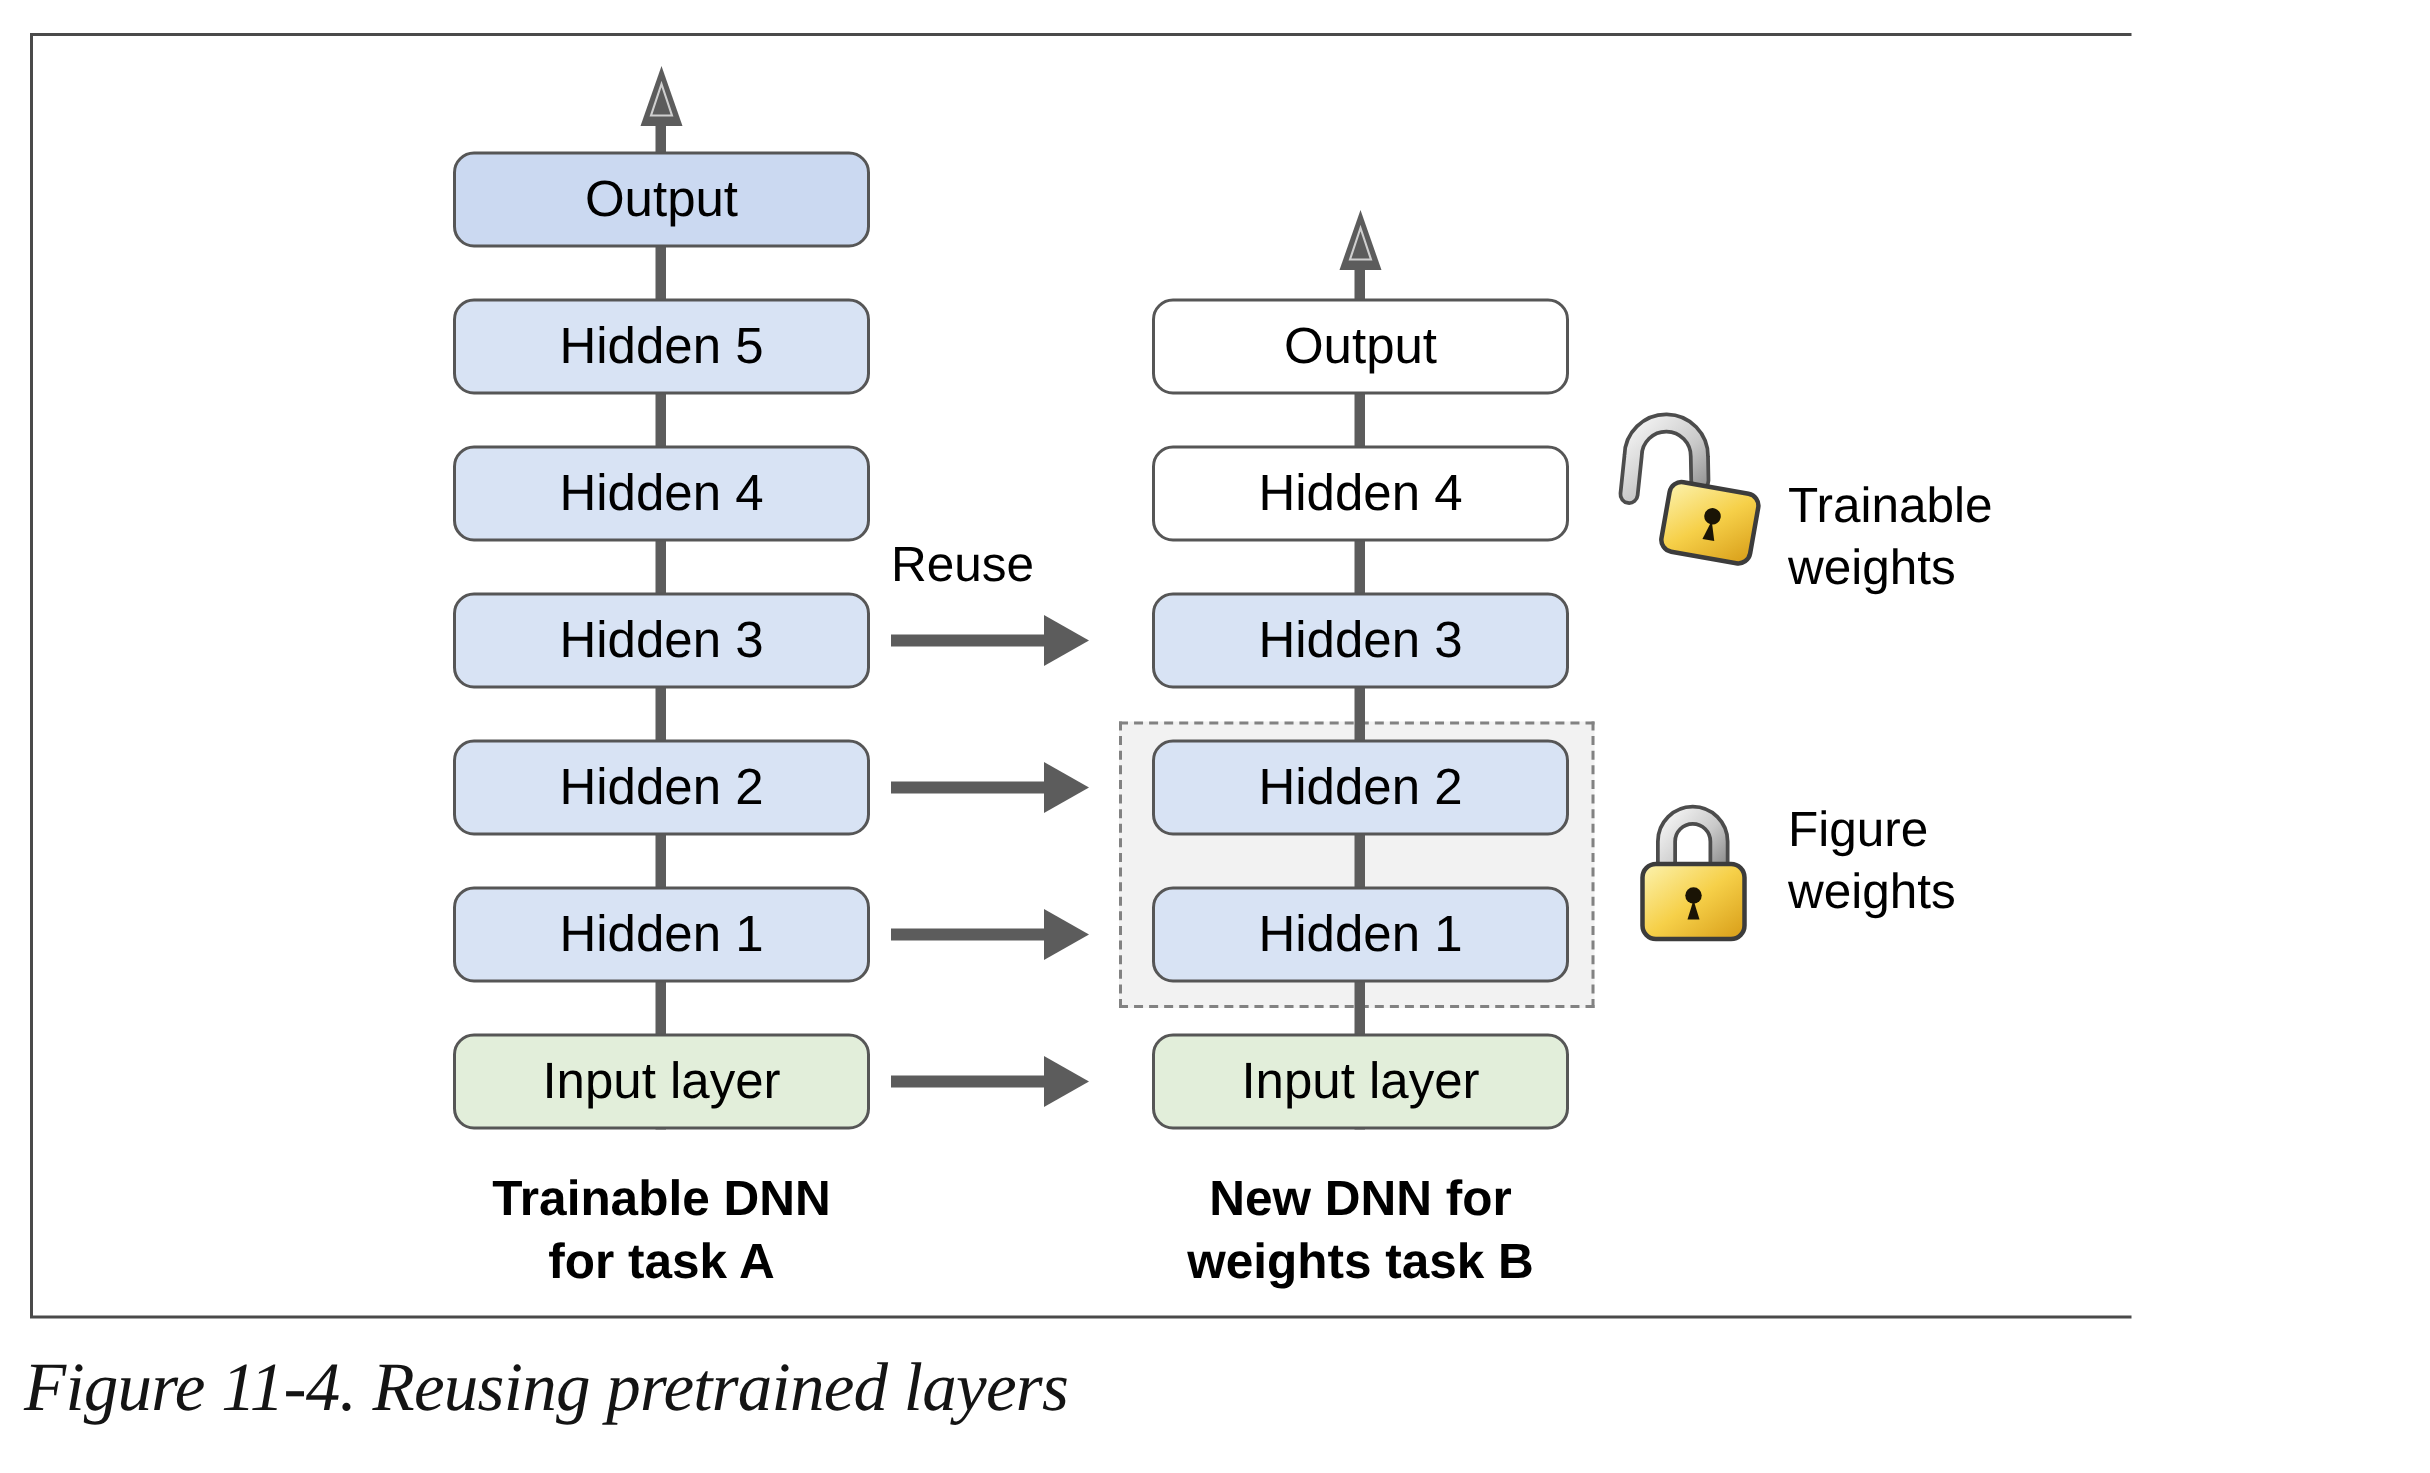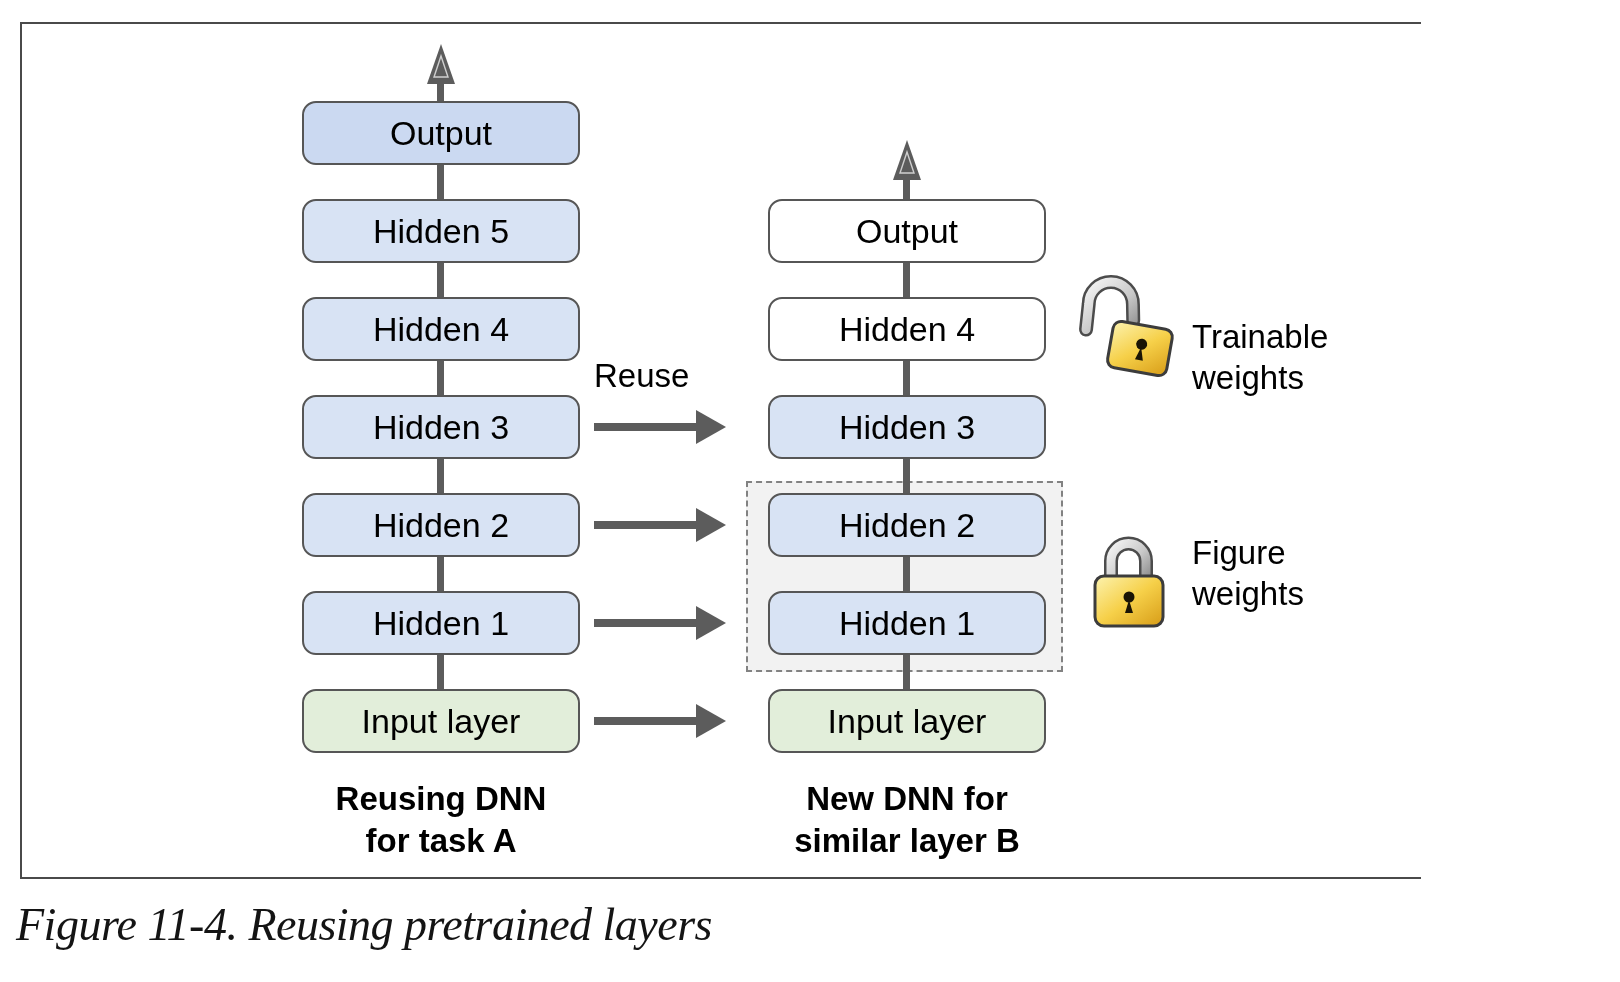--- a/index.html
+++ b/index.html
@@ -157,23 +157,23 @@
     <rect x="5" y="48" width="68" height="50" rx="9" fill="url(#gold2)" stroke="#3c3c3c" stroke-width="3"></rect>
     <circle cx="39" cy="69" r="5.5" fill="#1a1405"></circle>
     <path d="M39,72 l-4,13 h8 z" fill="#1a1405"></path>
   </svg>
   <div class="legend-label" style="left:1192px;top:532px;">
     <span>Figure</span>
     <span>weights</span>
   </div>
 
   <div class="net-title" style="left:281px;">
-    <span>Reusing DNN</span>
+    <span>Trainable DNN</span>
     <span>for task A</span>
   </div>
   <div class="net-title" style="left:747px;">
     <span>New DNN for</span>
-    <span>similar layer B</span>
+    <span>weights task B</span>
   </div>
 
   <div class="caption">Figure 11-4. Reusing pretrained layers</div>
 
 </div>
 
 </body></html>

